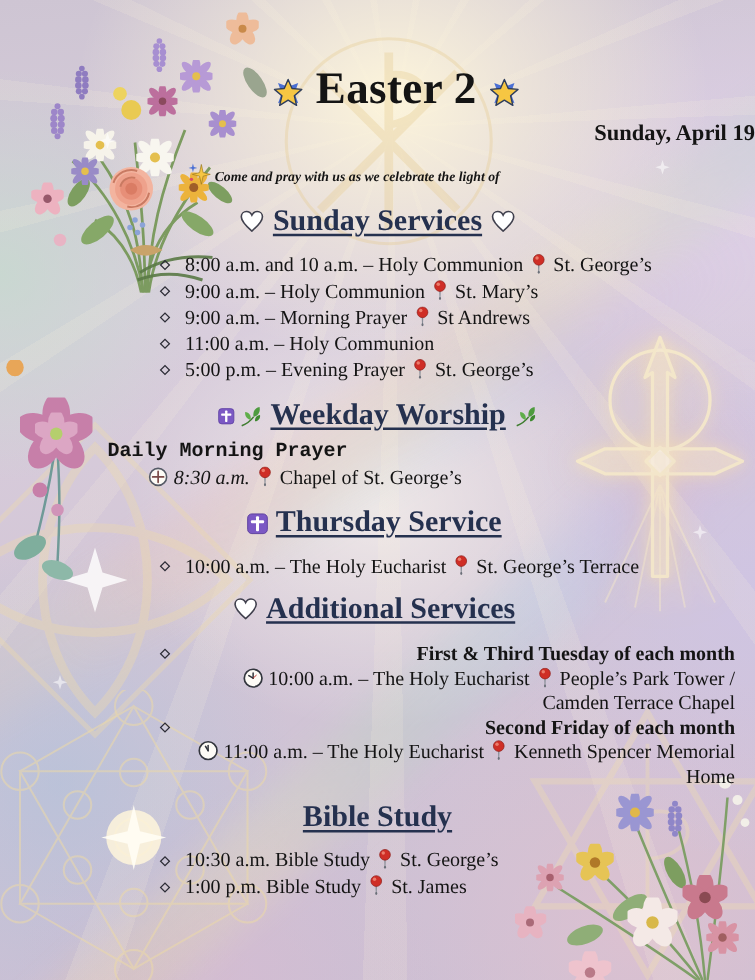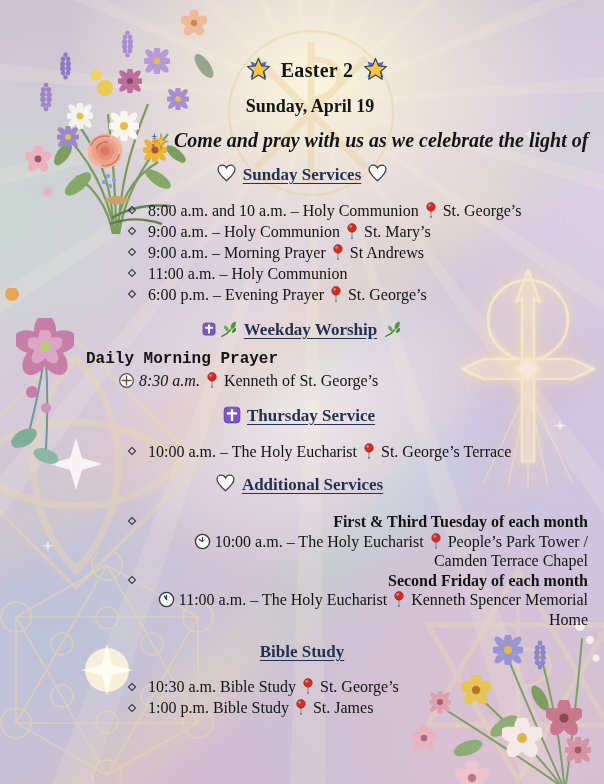--- a/index.html
+++ b/index.html
@@ -34,25 +34,25 @@
   .beam1 { left:-60px;  top:170px; transform:rotate(-35deg); }
   .beam2 { left:-330px; top:640px; transform:rotate(-42deg); opacity:.34; }
   .beam3 { left:-420px; top:430px; transform:rotate(-30deg); opacity:.16; }
 
   .deco { position:absolute; }
   .glowcross { filter: drop-shadow(0 0 5px rgba(255,232,170,.9)) drop-shadow(0 0 14px rgba(255,215,140,.55)); opacity:.8; }
 
   
   .content { position:absolute; inset:0; font-size:16px; line-height:21px; }
   b { font-weight:normal; }
-  .title-row { margin-top:54px; height:32px; text-align:center; font-weight:bold; font-size:20px; line-height:32px; padding-left:30px; }
+  .title-row { margin-top:54px; height:32px; text-align:center; font-weight:bold; font-size:36px; line-height:32px; padding-left:30px; }
   .title-row .ttl { margin:0 9px; letter-spacing:.3px; }
-  .date { margin-top:9px; height:22px; text-align:center; font-weight:bold; font-size:18px; line-height:22px; padding-left:16px; }
-  .intro { margin-top:13px; padding-left:150px; font-weight:bold; font-style:italic; font-size:20px; line-height:21px; }
-  .head { text-align:center; color:#25314f; font-weight:bold; font-size:17px; line-height:22px; height:22px; }
+  .date { margin-top:9px; height:22px; text-align:right; font-weight:bold; font-size:18px; line-height:22px; padding-left:16px; }
+  .intro { margin-top:13px; padding-left:150px; font-weight:bold; font-style:italic; font-size:11px; line-height:21px; }
+  .head { text-align:center; color:#25314f; font-weight:bold; font-size:24px; line-height:22px; height:22px; }
   .head .ht { text-decoration:underline; text-underline-offset:3px; margin:0 6px; }
   .mt13{margin-top:13px} .mt14{margin-top:14px} .mt12{margin-top:12px}
 
   .svc-list { margin-top:14px; margin-left:124px; }
   .li { position:relative; padding-left:24px; line-height:21px; }
   .bullet { position:absolute; left:5px; top:7px; width:6px; height:6px; border:1.2px solid #2c2c36; transform:rotate(45deg); }
 
   .daily { margin-top:8px; margin-left:86px; font-weight:bold; line-height:21px;font-family:Liberation Mono, monospace; }
   .daily-time { margin-left:118px; line-height:21px; }
 
@@ -392,21 +392,21 @@
       </div>
       <div class="li">
         <span class="bullet"></span><b>9:00 a.m.</b> <span>– Morning Prayer</span> <svg class="ic ic-pin">
             <use href="#sym-pin"></use>
           </svg> <span>St Andrews</span>
       </div>
       <div class="li">
         <span class="bullet"></span><b>11:00 a.m.</b> <span>– Holy Communion</span>
       </div>
       <div class="li">
-        <span class="bullet"></span><b>6:00 p.m.</b> <span>– Evening Prayer</span> <svg class="ic ic-pin">
+        <span class="bullet"></span><b>5:00 p.m.</b> <span>– Evening Prayer</span> <svg class="ic ic-pin">
             <use href="#sym-pin"></use>
           </svg> <span>St. George’s</span>
       </div>
     </div>
 
     <div class="head mt14">
       <svg class="ic ic-cross-sm">
           <use href="#sym-crossq"></use>
         </svg><svg class="ic ic-leaf" style="margin-left:3px">
           <use href="#sym-leaf"></use>
@@ -414,21 +414,21 @@
           <use href="#sym-leaf"></use>
         </svg>
     </div>
 
     <div class="daily">Daily Morning Prayer</div>
     <div class="daily-time">
       <svg class="ic ic-clockcross">
           <use href="#sym-clockcross"></use>
         </svg> <b><i>8:30 a.m.</i></b> <svg class="ic ic-pin">
           <use href="#sym-pin"></use>
-        </svg> <span>Kenneth of St. George’s</span>
+        </svg> <span>Chapel of St. George’s</span>
     </div>
 
     <div class="head mt14">
       <svg class="ic ic-cross">
           <use href="#sym-crossq"></use>
         </svg><span class="ht">Thursday Service</span>
     </div>
 
     <div class="svc-list">
       <div class="li">

